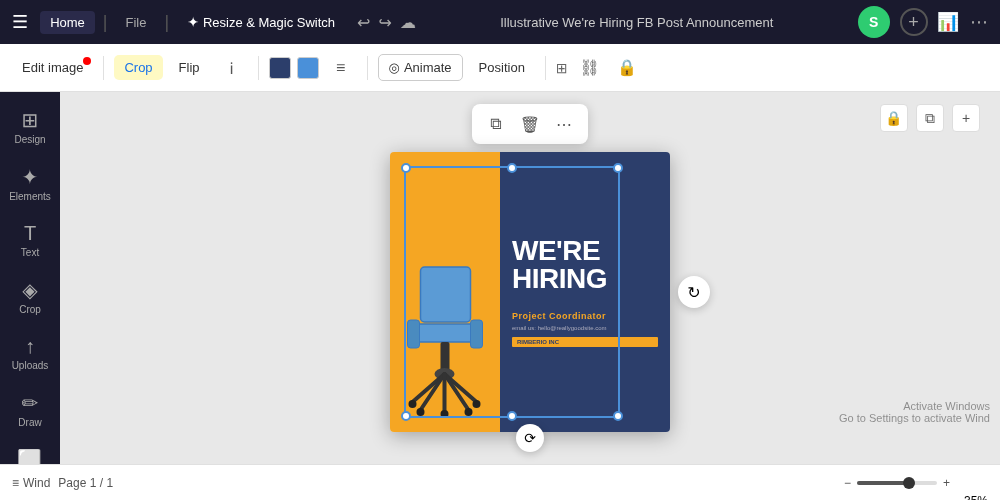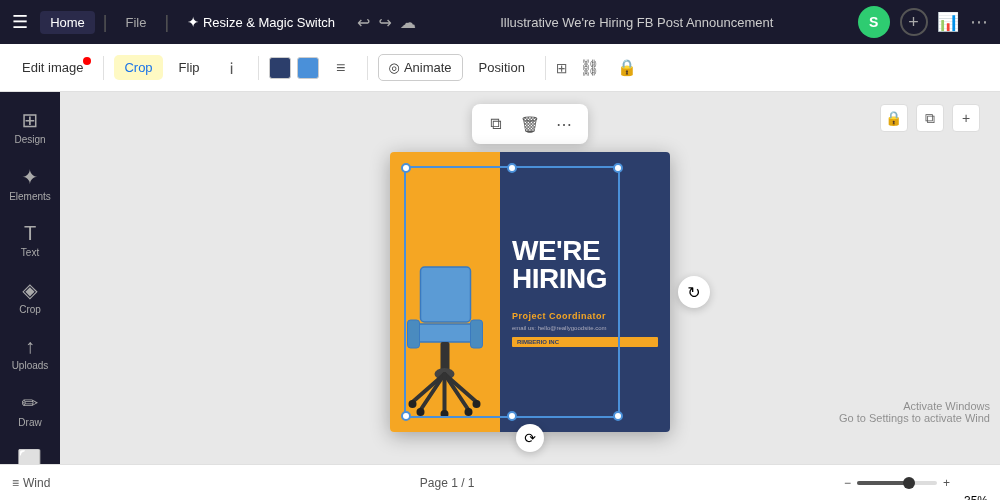--- a/index.html
+++ b/index.html
@@ -324,21 +324,21 @@
       padding: 0 12px;
       border-top: 1px solid #e0e0e0;
       flex-shrink: 0;
       gap: 8px;
     }
     .notes-btn {
       display: flex; align-items: center; gap: 4px;
       font-size: 12px; color: #555; cursor: pointer;
       border: none; background: none;
     }
-    .bottom-center { flex: 1; text-align: center; font-size: 12px; color: #555; }
+    .bottom-center { flex: 1; font-size: 12px; color: #555; }
     .zoom-control {
       display: flex; align-items: center; gap: 6px;
       font-size: 12px; color: #555;
     }
     .zoom-slider {
       width: 80px; height: 4px;
       background: #ddd; border-radius: 2px; position: relative; cursor: pointer;
     }
     .zoom-slider-fill {
       height: 100%; background: #555; border-radius: 2px; width: 60%;

